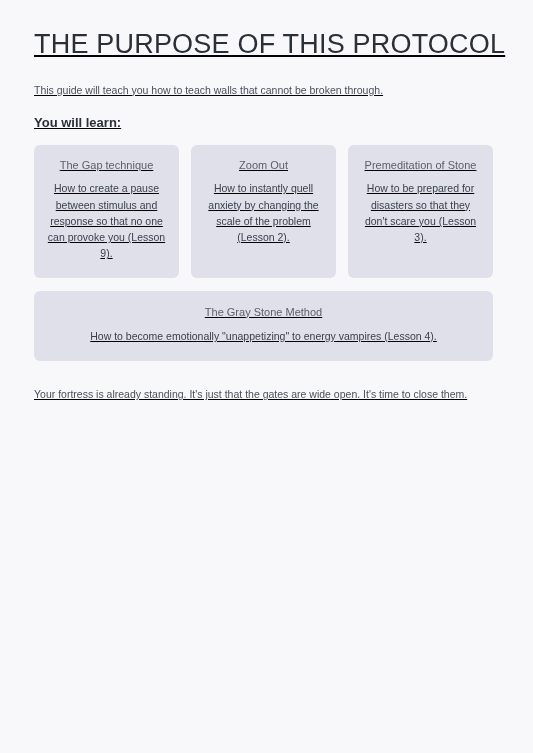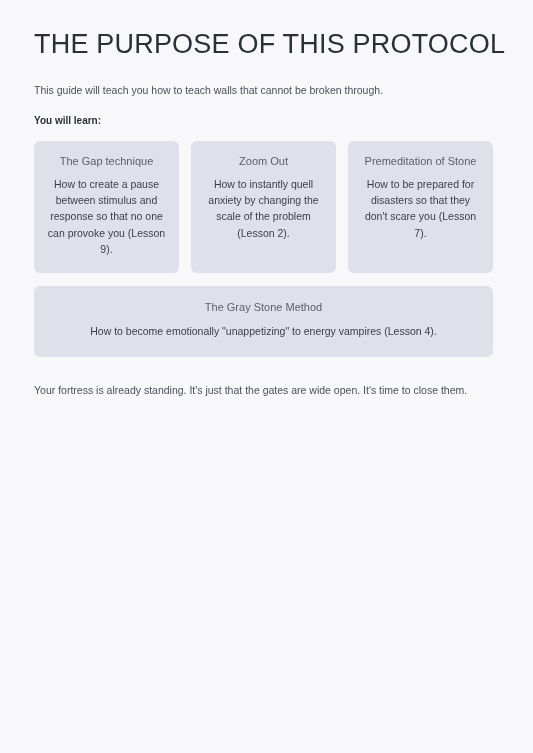--- a/index.html
+++ b/index.html
@@ -14,20 +14,21 @@
     font-family: "Liberation Sans", sans-serif;
     -webkit-font-smoothing: antialiased;
     overflow: hidden;
   }
 
   .page {
     box-sizing: border-box;
     width: 527px;
     min-height: 753px;
     padding: 28px 34px 0 34px;
+    text-decoration: underline;
   }
 
   .page-title {
     margin: 0;
     padding: 0;
     font-size: 27px;
     font-weight: 300;
     letter-spacing: 0.2px;
     line-height: 1.25;
     color: #2b2f38;
@@ -37,21 +38,21 @@
   .intro-paragraph {
     margin: 21px 0 0 0;
     font-size: 10.5px;
     font-weight: 400;
     line-height: 1.5;
     color: #4a4f5a;
   }
 
   .learn-label {
     margin: 14px 0 9px 0;
-    font-size: 10px;
+    font-size: 13px;
     font-weight: 700;
     line-height: 1.5;
     color: #2b2f38;
   }
 
   .card-row {
     display: flex;
     gap: 12px;
     margin-top: 13px;
     align-items: stretch;
@@ -119,21 +120,21 @@
       <span class="card-body">How to create a pause between stimulus and response so that no one can provoke you (Lesson 9).</span>
     </div>
 
     <div class="card">
       <span class="card-title">Zoom Out</span>
       <span class="card-body">How to instantly quell anxiety by changing the scale of the problem (Lesson 2).</span>
     </div>
 
     <div class="card">
       <span class="card-title">Premeditation of Stone</span>
-      <span class="card-body">How to be prepared for disasters so that they don't scare you (Lesson 7).</span>
+      <span class="card-body">How to be prepared for disasters so that they don't scare you (Lesson 3).</span>
     </div>
 
   </div>
 
   <div class="card-row">
 
     <div class="card card-wide">
       <span class="card-title">The Gray Stone Method</span>
       <span class="card-body">How to become emotionally "unappetizing" to energy vampires (Lesson 4).</span>
     </div>

